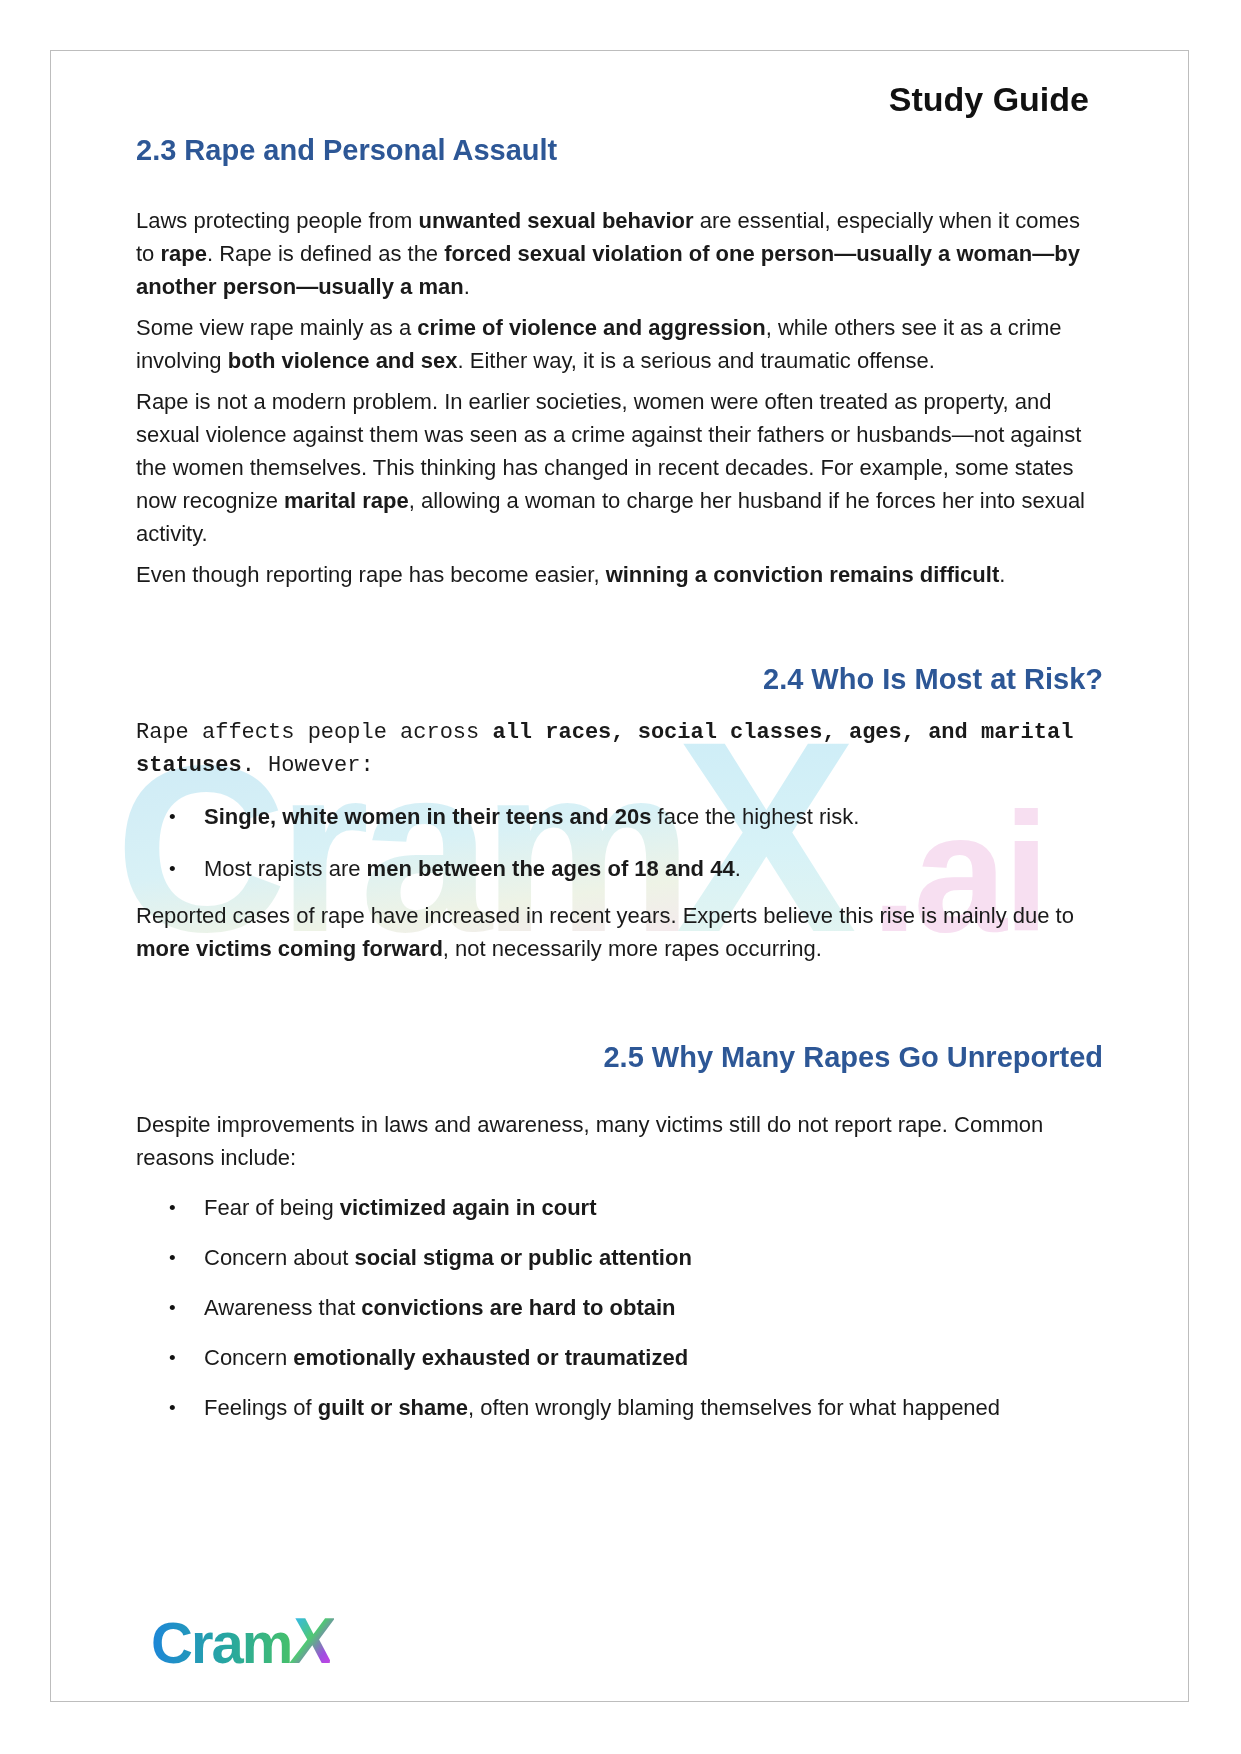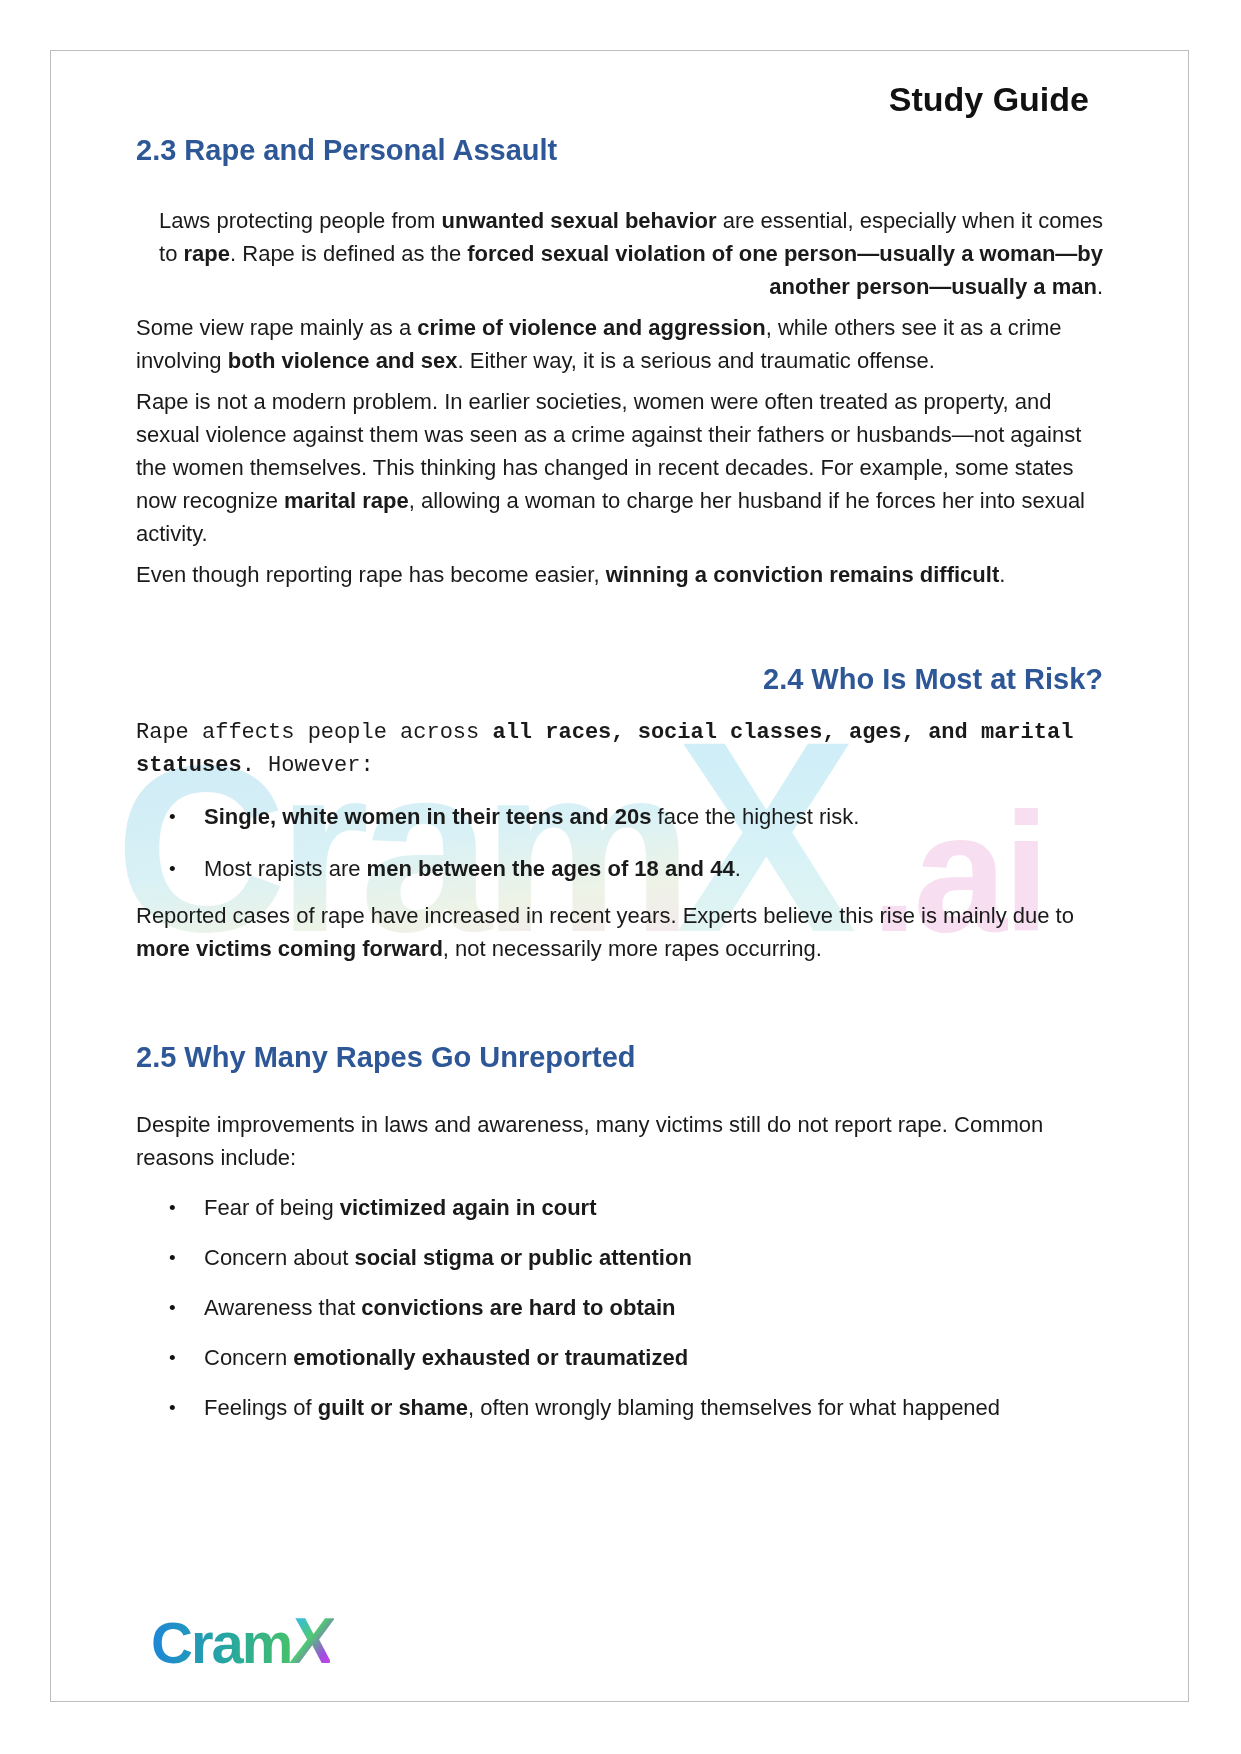--- a/index.html
+++ b/index.html
@@ -51,23 +51,23 @@
   .doc-title{
     margin:0;padding:28px 14px 0 0;
     text-align:right;
     font-size:34px;line-height:40px;font-weight:700;color:#111;
   }
   h2{
     margin:0;font-size:29px;line-height:34px;font-weight:700;color:var(--heading);
   }
   .h-23{margin-top:14px;}
   .h-24{margin-top:71px;text-align:right;}
-  .h-25{margin-top:75px;}
+  .h-25{margin-top:75px;text-align:right;}
   p{margin:0;font-size:22px;line-height:33px;color:var(--body-text);}
-  .p-first{margin-top:37px;text-align:right;}
+  .p-first{margin-top:37px;}
   .p-gap{margin-top:8px;}
   .intro-24{margin-top:20px;font-family:Liberation Mono, monospace;}
   .intro-25{margin-top:34px;}
   .outro-24{margin-top:14px;}
   ul{margin:0;padding:0 0 0 33px;list-style:none;}
   .ul-24{margin-top:18px;}
   .ul-24 li + li{margin-top:19px;}
   .ul-25{margin-top:17px;}
   .ul-25 li + li{margin-top:17px;}
   li{display:flex;font-size:22px;line-height:33px;}

